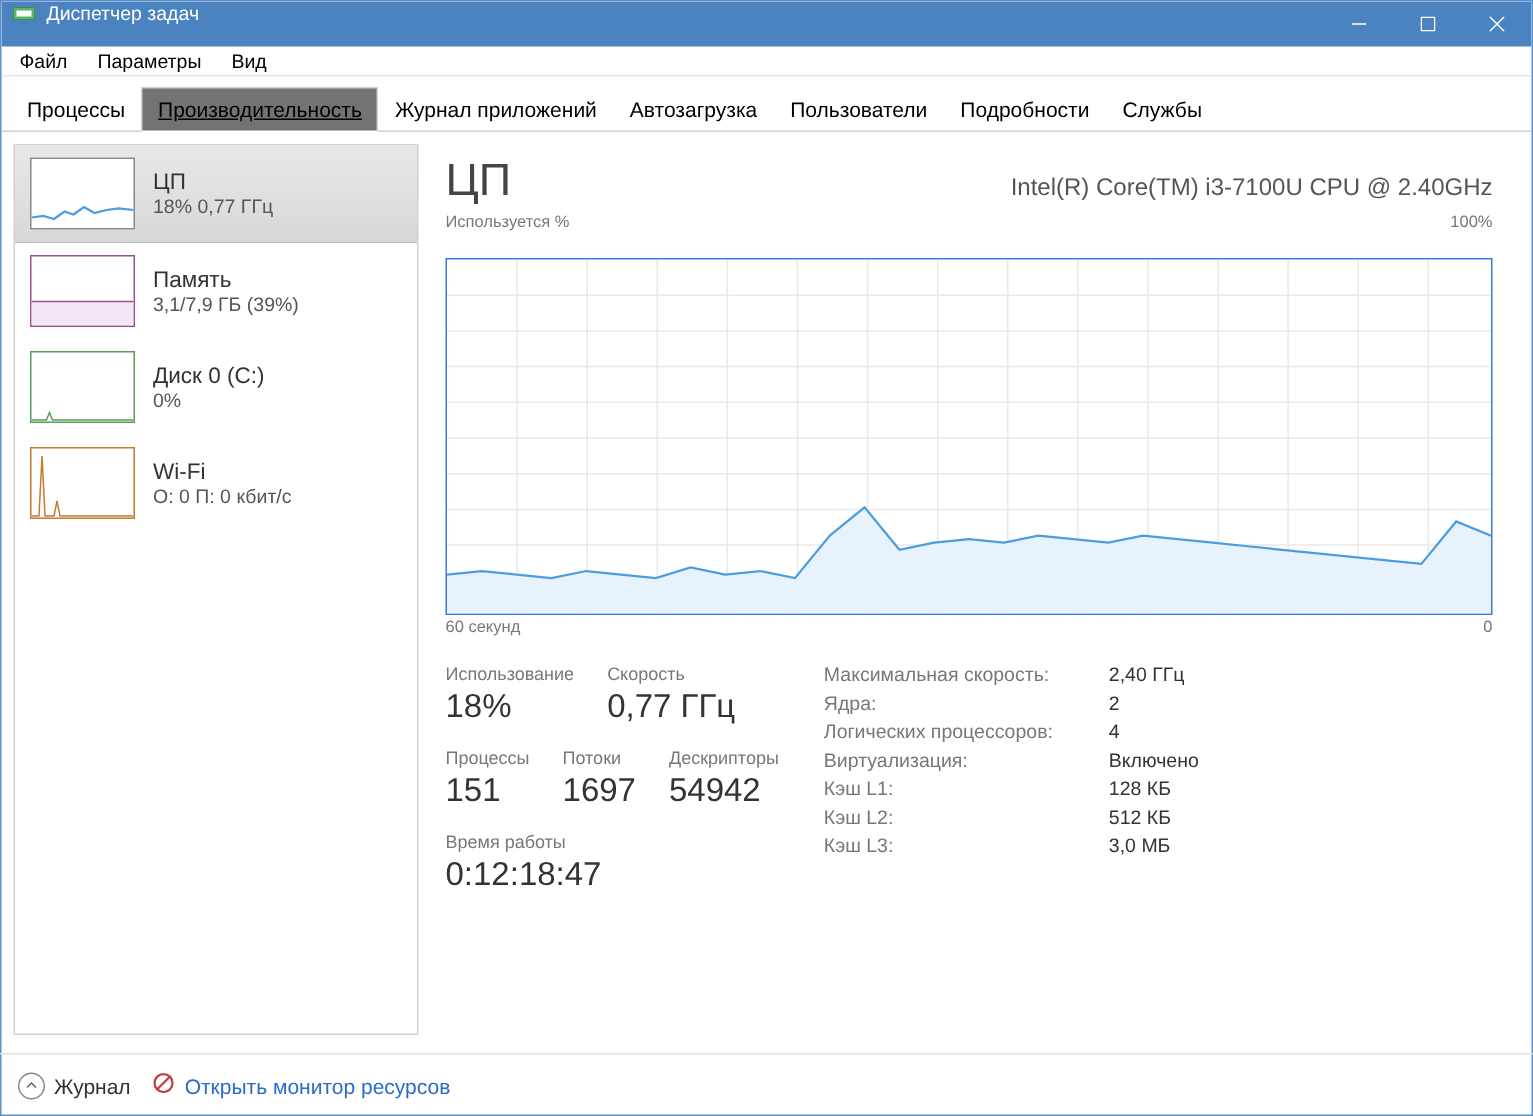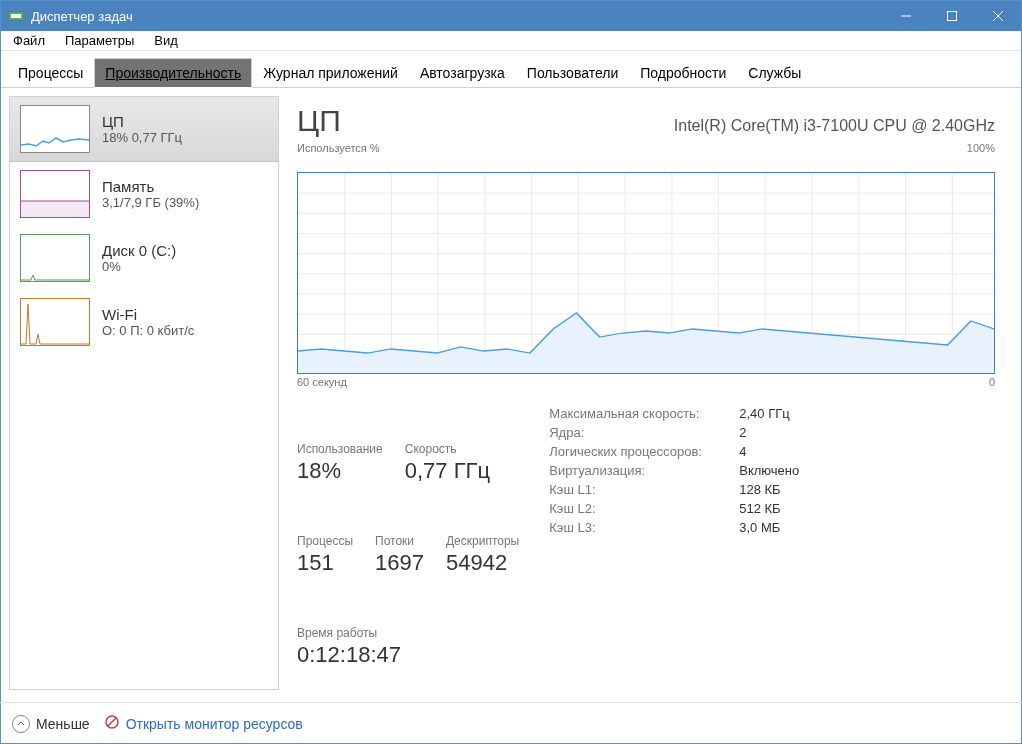--- a/index.html
+++ b/index.html
@@ -1,18 +1,18 @@
 <!DOCTYPE html>
 <html><head>
 <meta charset="utf-8">
 <style>
 * { box-sizing: border-box; margin: 0; padding: 0; font-family: 'Segoe UI', Tahoma, sans-serif; }
 body { background: #fff; width: 1022px; height: 744px; overflow: hidden; border: 1px solid #5a8fc7; }
 
-.titlebar { background: #4a83c0; height: 30px; display: flex; align-items: center; color: #fff; font-size: 13px; }
+.titlebar { background: #4a83c0; height: 30px; display: flex; align-items: flex-start; color: #fff; font-size: 13px; }
 .titlebar-icon { width: 16px; height: 16px; margin: 0 7px; display: inline-block; }
 .titlebar-text { flex: 1; }
 .titlebar-buttons { display: flex; }
 .titlebar-btn { width: 46px; height: 30px; display: flex; align-items: center; justify-content: center; cursor: pointer; }
 .titlebar-btn svg { stroke: #fff; fill: none; }
 
 .menubar { height: 20px; display: flex; align-items: center; padding: 0 2px; font-size: 13px; border-bottom: 1px solid #e5e5e5; }
 .menubar-item { padding: 3px 10px; cursor: pointer; }
 
 .tabs { display: flex; padding: 6px 6px 0 6px; font-size: 14px; border-bottom: 1px solid #d0d0d0; }
@@ -38,21 +38,21 @@
 .chart-box { border: 1px solid #3a7bd5; height: 238px; position: relative; background: #fff; }
 .chart-grid { position: absolute; inset: 0; }
 .chart-grid line { stroke: #e8e8e8; stroke-width: 1; }
 .chart-line { stroke: #4a9de0; stroke-width: 1.5; fill: none; }
 .chart-fill { fill: #e8f2fc; stroke: none; }
 .chart-labels-bottom { display: flex; justify-content: space-between; font-size: 11px; color: #777; margin-top: 2px; }
 
 .stats-row { display: flex; margin-top: 18px; gap: 30px; }
 .stats-left { display: flex; flex-direction: column; }
 .stats-block { display: flex; gap: 22px; margin-bottom: 14px; }
-.stat { display: flex; flex-direction: column; margin-top: 36px; }
+.stat { display: flex; flex-direction: column; }
 .stat-label { font-size: 12px; color: #777; margin-bottom: 2px; }
 .stat-value { font-size: 22px; color: #333; }
 .stats-right { display: flex; flex-direction: column; font-size: 13px; }
 .info-row { display: flex; margin-bottom: 4px; }
 .info-label { width: 190px; color: #777; }
 .info-value { color: #333; }
 
 .footer { position: absolute; bottom: 0; left: 0; right: 0; height: 42px; border-top: 1px solid #e0e0e0; display: flex; align-items: center; padding: 0 12px; gap: 14px; }
 .footer-btn { display: flex; align-items: center; gap: 6px; font-size: 14px; cursor: pointer; color: #333; }
 .footer-link { color: #2a6cc9; display: flex; align-items: center; gap: 6px; }
@@ -264,21 +264,21 @@
   </div>
 </div>
 
 <div class="footer">
   <div class="footer-btn">
     <span class="circle-arrow">
         <svg width="8" height="8" viewBox="0 0 8 8">
           <polyline points="1,5 4,2 7,5" stroke="#666" fill="none" stroke-width="1"></polyline>
         </svg>
       </span>
-    <span>Меньше</span>
+    <span>Журнал</span>
   </div>
   <div class="footer-btn footer-link">
     <span><svg width="16" height="16" viewBox="0 0 16 16">
           <circle cx="8" cy="8" r="6" stroke="#c04040" fill="none" stroke-width="1.5"></circle>
           <line x1="4" y1="12" x2="12" y2="4" stroke="#c04040" stroke-width="1.5"></line>
         </svg></span>
     <span>Открыть монитор ресурсов</span>
   </div>
 </div>
 

